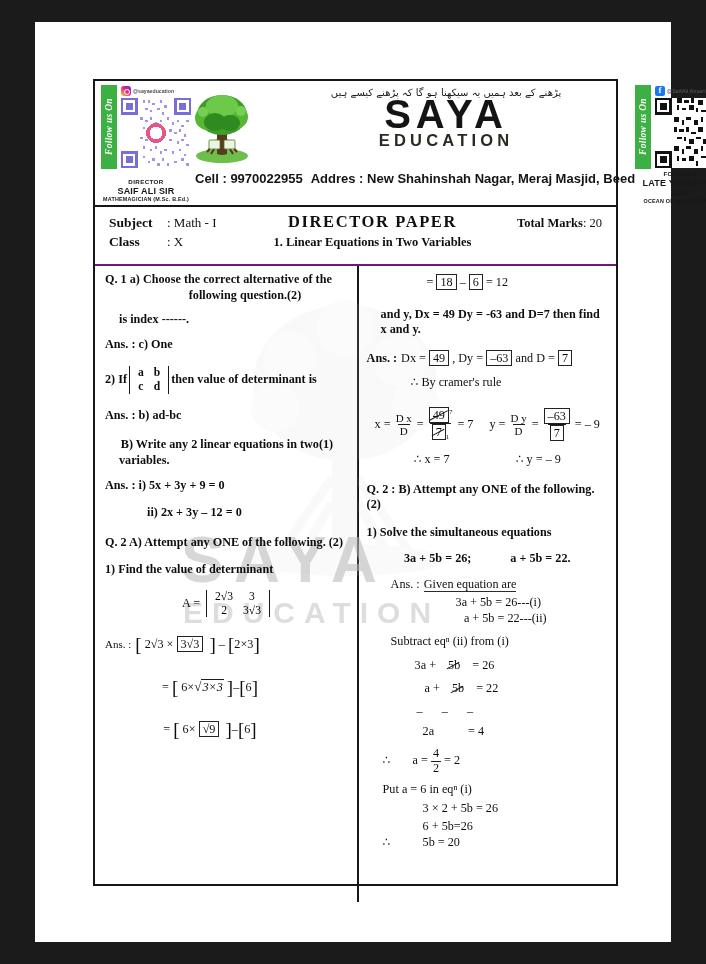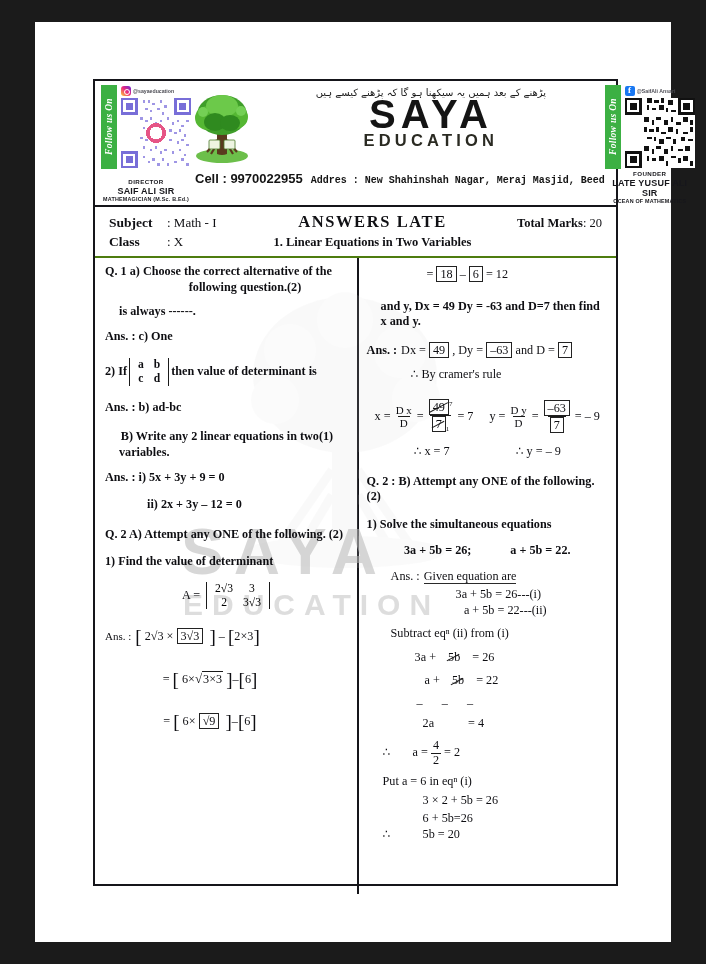--- a/index.html
+++ b/index.html
@@ -93,24 +93,24 @@
     letter-spacing:5px; color:#141414;
     display:flex; align-items:center;
   }
   .eduword {
     font-family:"Liberation Sans", sans-serif;
     font-weight:bold; font-size:16.5px; line-height:1;
     letter-spacing:4.2px; color:#2a2a22; margin-top:1px;
   }
   .contactrow { display:flex; align-items:baseline; gap:8px; margin-top:3px; padding-left:4px; }
   .cellno { font-family:"Liberation Sans", sans-serif; font-size:13px; font-weight:bold; color:#141414; white-space:nowrap; }
-  .addr { font-family:Liberation Mono, monospace; font-size:10px; font-weight:bold; color:#141414; white-space:nowrap; }
+  .addr { font-family:Liberation Sans, sans-serif; font-size:13px; font-weight:bold; color:#141414; white-space:nowrap; }
 
   
-  .subjectstrip { border-bottom:2px solid #4d7c0f; padding:5px 14px 6px 14px; }
+  .subjectstrip { border-bottom:2px solid #701a75; padding:5px 14px 14px 14px; }
   .srow { display:flex; align-items:baseline; }
   .scol-l { width:152px; font-size:13.5px; font-weight:bold; color:#101014; white-space:nowrap; }
   .scol-l .lbl { display:inline-block; width:58px; }
   .scol-l .val { font-weight:normal; font-size:13px; }
   .scol-c { flex:1; text-align:center; }
   .bigtitle { font-size:16.5px; font-weight:bold; letter-spacing:1.6px; color:#101014; }
   .subtitle { font-size:12.5px; font-weight:bold; color:#101014; }
   .scol-r { width:118px; text-align:right; font-size:12.5px; font-weight:bold; color:#101014; white-space:nowrap; }
   .scol-r .val { font-weight:normal; }
 
@@ -149,21 +149,21 @@
     line-height:1.15; min-width:13px; text-align:right;
   }
   .det {
     display:inline-flex; align-items:center; vertical-align:middle;
     border-left:1.3px solid #1a1a1a; border-right:1.3px solid #1a1a1a;
     padding:0 3px; margin:0 2px;
   }
   .det table { border-collapse:collapse; }
   .det td { padding:0 5px; text-align:center; font-size:11.6px; line-height:1.18; }
   .brk { font-size:19px; font-weight:300; vertical-align:-3px; }
-  .sq { display:inline-block; }
+  .sq { display:inline-block;font-style:italic; }
   .sq .bar { border-top:1px solid #1a1a1a; padding:0 1px; }
 
   .frac { display:inline-flex; flex-direction:column; align-items:center; vertical-align:middle; margin:0 3px; }
   .frac .num { padding:0 2px; line-height:1.1; }
   .frac .den { padding:0 2px; line-height:1.1; border-top:1.2px solid #1a1a1a; }
   .strike { position:relative; display:inline-block; }
   .strike::after {
     content:""; position:absolute; left:-2px; top:50%;
     width:118%; height:1px; background:#1a1a1a;
     transform:rotate(-28deg);
@@ -372,21 +372,21 @@
       </div>
     </div>
   </div>
 
   <div class="subjectstrip">
     <div class="srow">
       <div class="scol-l">
         <span class="lbl">Subject</span><span class="val">: Math - I</span>
       </div>
       <div class="scol-c">
-            <div class="bigtitle">ANSWERS  LATE</div>
+            <div class="bigtitle">DIRECTOR  PAPER</div>
           </div>
       <div class="scol-r">
         <span>Total Marks</span><span class="val">: 20</span>
       </div>
     </div>
     <div class="srow" style="margin-top:2px;">
       <div class="scol-l">
         <span class="lbl">Class</span><span class="val">: X</span>
       </div>
       <div class="scol-c">
@@ -422,21 +422,21 @@
 
       <div class="blk">
         <div class="q">Q. 1 a) Choose the correct alternative of the</div>
         <div class="q rowsp" style="padding-left:36px;">
           <span>following question.</span>
           <span>(2)</span>
         </div>
       </div>
 
       <div class="blk">
-        <div class="q" style="padding-left:14px;">is always ------.</div>
+        <div class="q" style="padding-left:14px;">is index ------.</div>
       </div>
 
       <div class="blk" style="margin-bottom:14px;">
         <div class="q">Ans. :  c) One</div>
       </div>
 
       <div class="blk" style="margin-bottom:14px;">
         <div class="q" style="display:flex; align-items:center;">
           <span>2) If</span>
           <span class="det">

